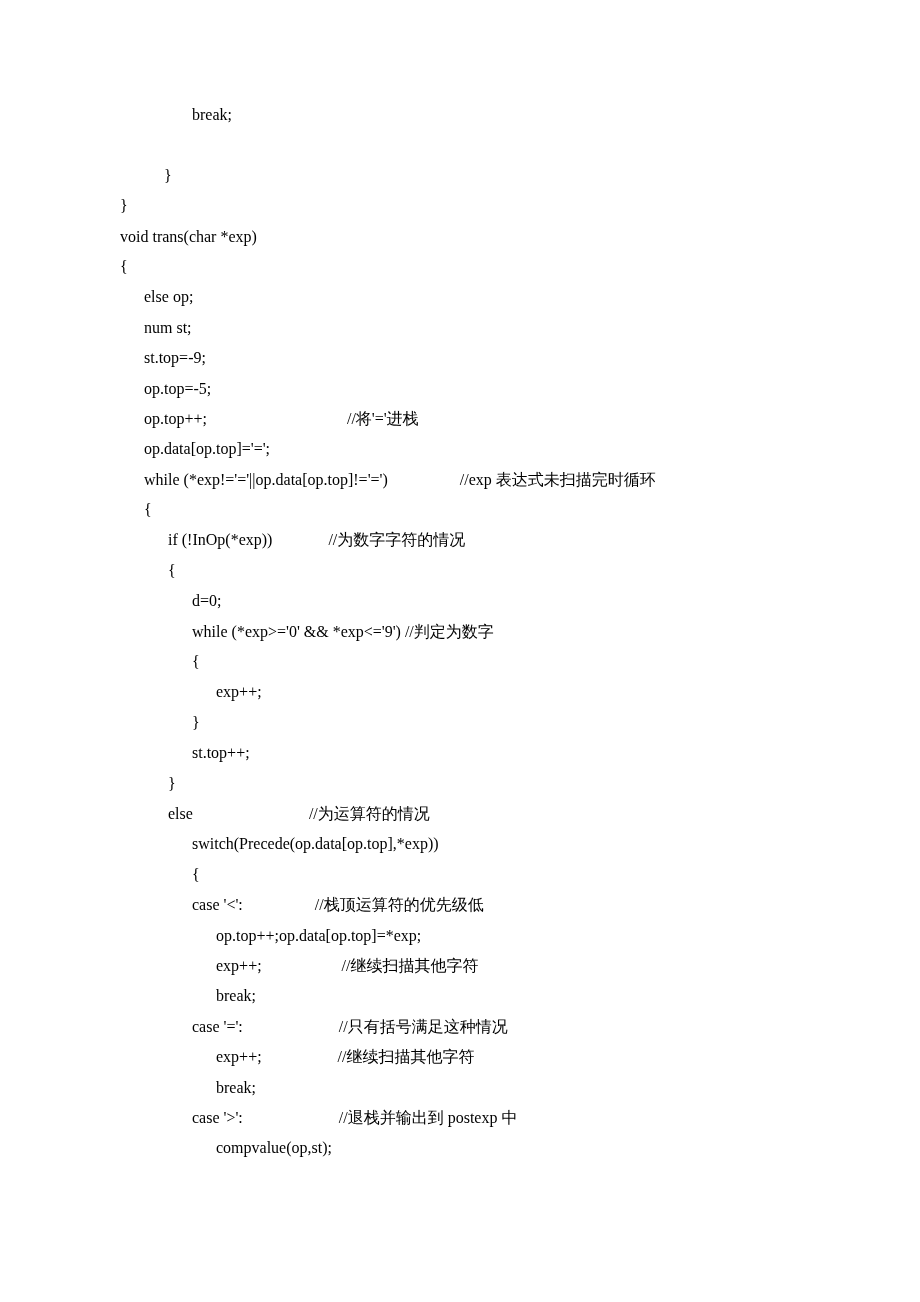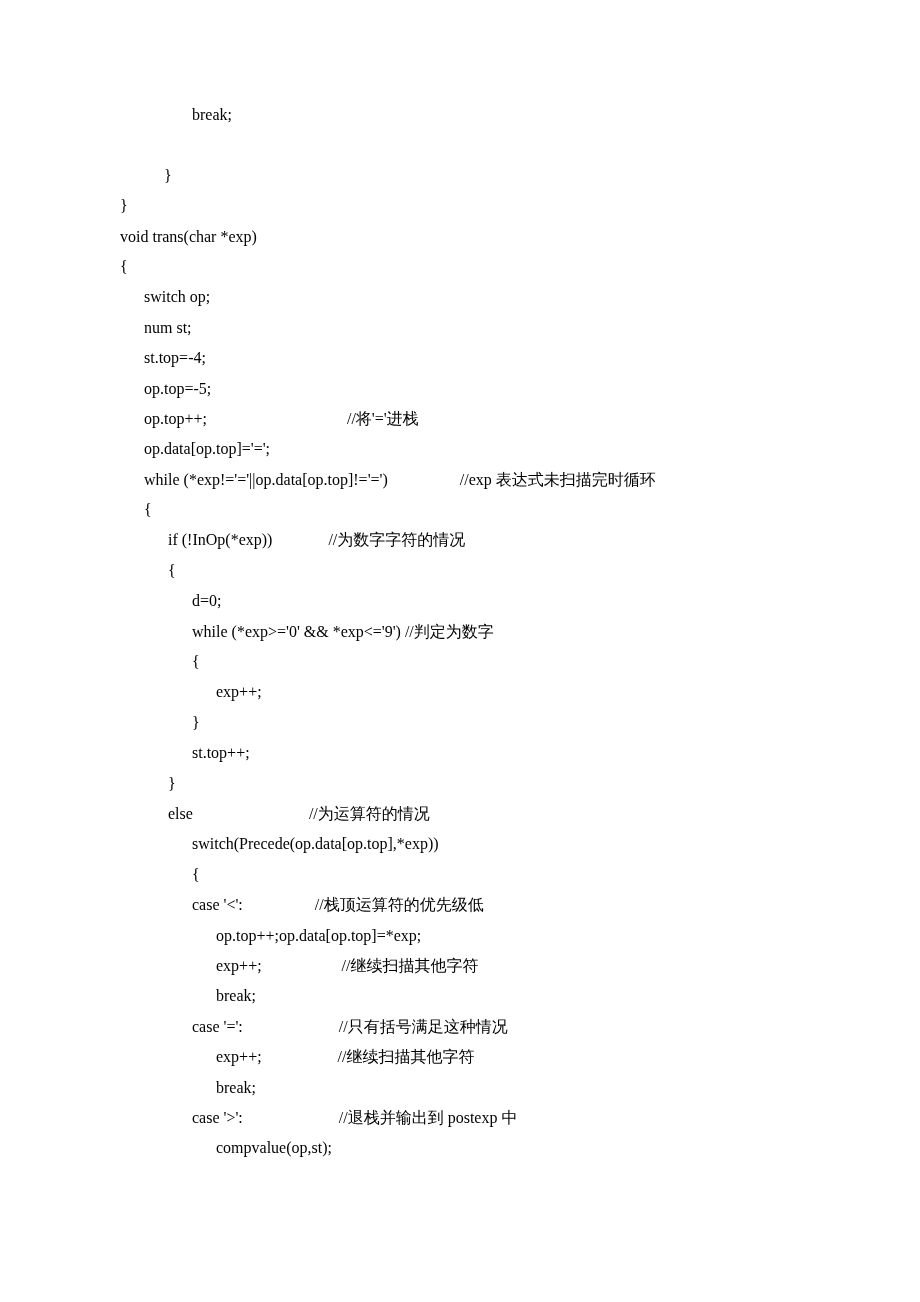--- a/index.html
+++ b/index.html
@@ -21,23 +21,23 @@
 </head>
 <body>
 
 <div id="code-container">
     <div class="code-line">                  break;</div>
     <div class="code-line">&nbsp;</div>
     <div class="code-line">           }</div>
     <div class="code-line">}</div>
     <div class="code-line">void trans(char *exp)</div>
     <div class="code-line">{</div>
-    <div class="code-line">      switch op;</div>
+    <div class="code-line">      else op;</div>
     <div class="code-line">      num st;</div>
-    <div class="code-line">      st.top=-4;</div>
+    <div class="code-line">      st.top=-9;</div>
     <div class="code-line">      op.top=-5;</div>
     <div class="code-line">      op.top++;                                   //将'='进栈</div>
     <div class="code-line">      op.data[op.top]='=';</div>
     <div class="code-line">      while (*exp!='='||op.data[op.top]!='=')                  //exp 表达式未扫描完时循环</div>
     <div class="code-line">      {</div>
     <div class="code-line">            if (!InOp(*exp))              //为数字字符的情况</div>
     <div class="code-line">            {</div>
     <div class="code-line">                  d=0;</div>
     <div class="code-line">                  while (*exp&gt;='0' &amp;&amp; *exp&lt;='9') //判定为数字</div>
     <div class="code-line">                  {</div>

